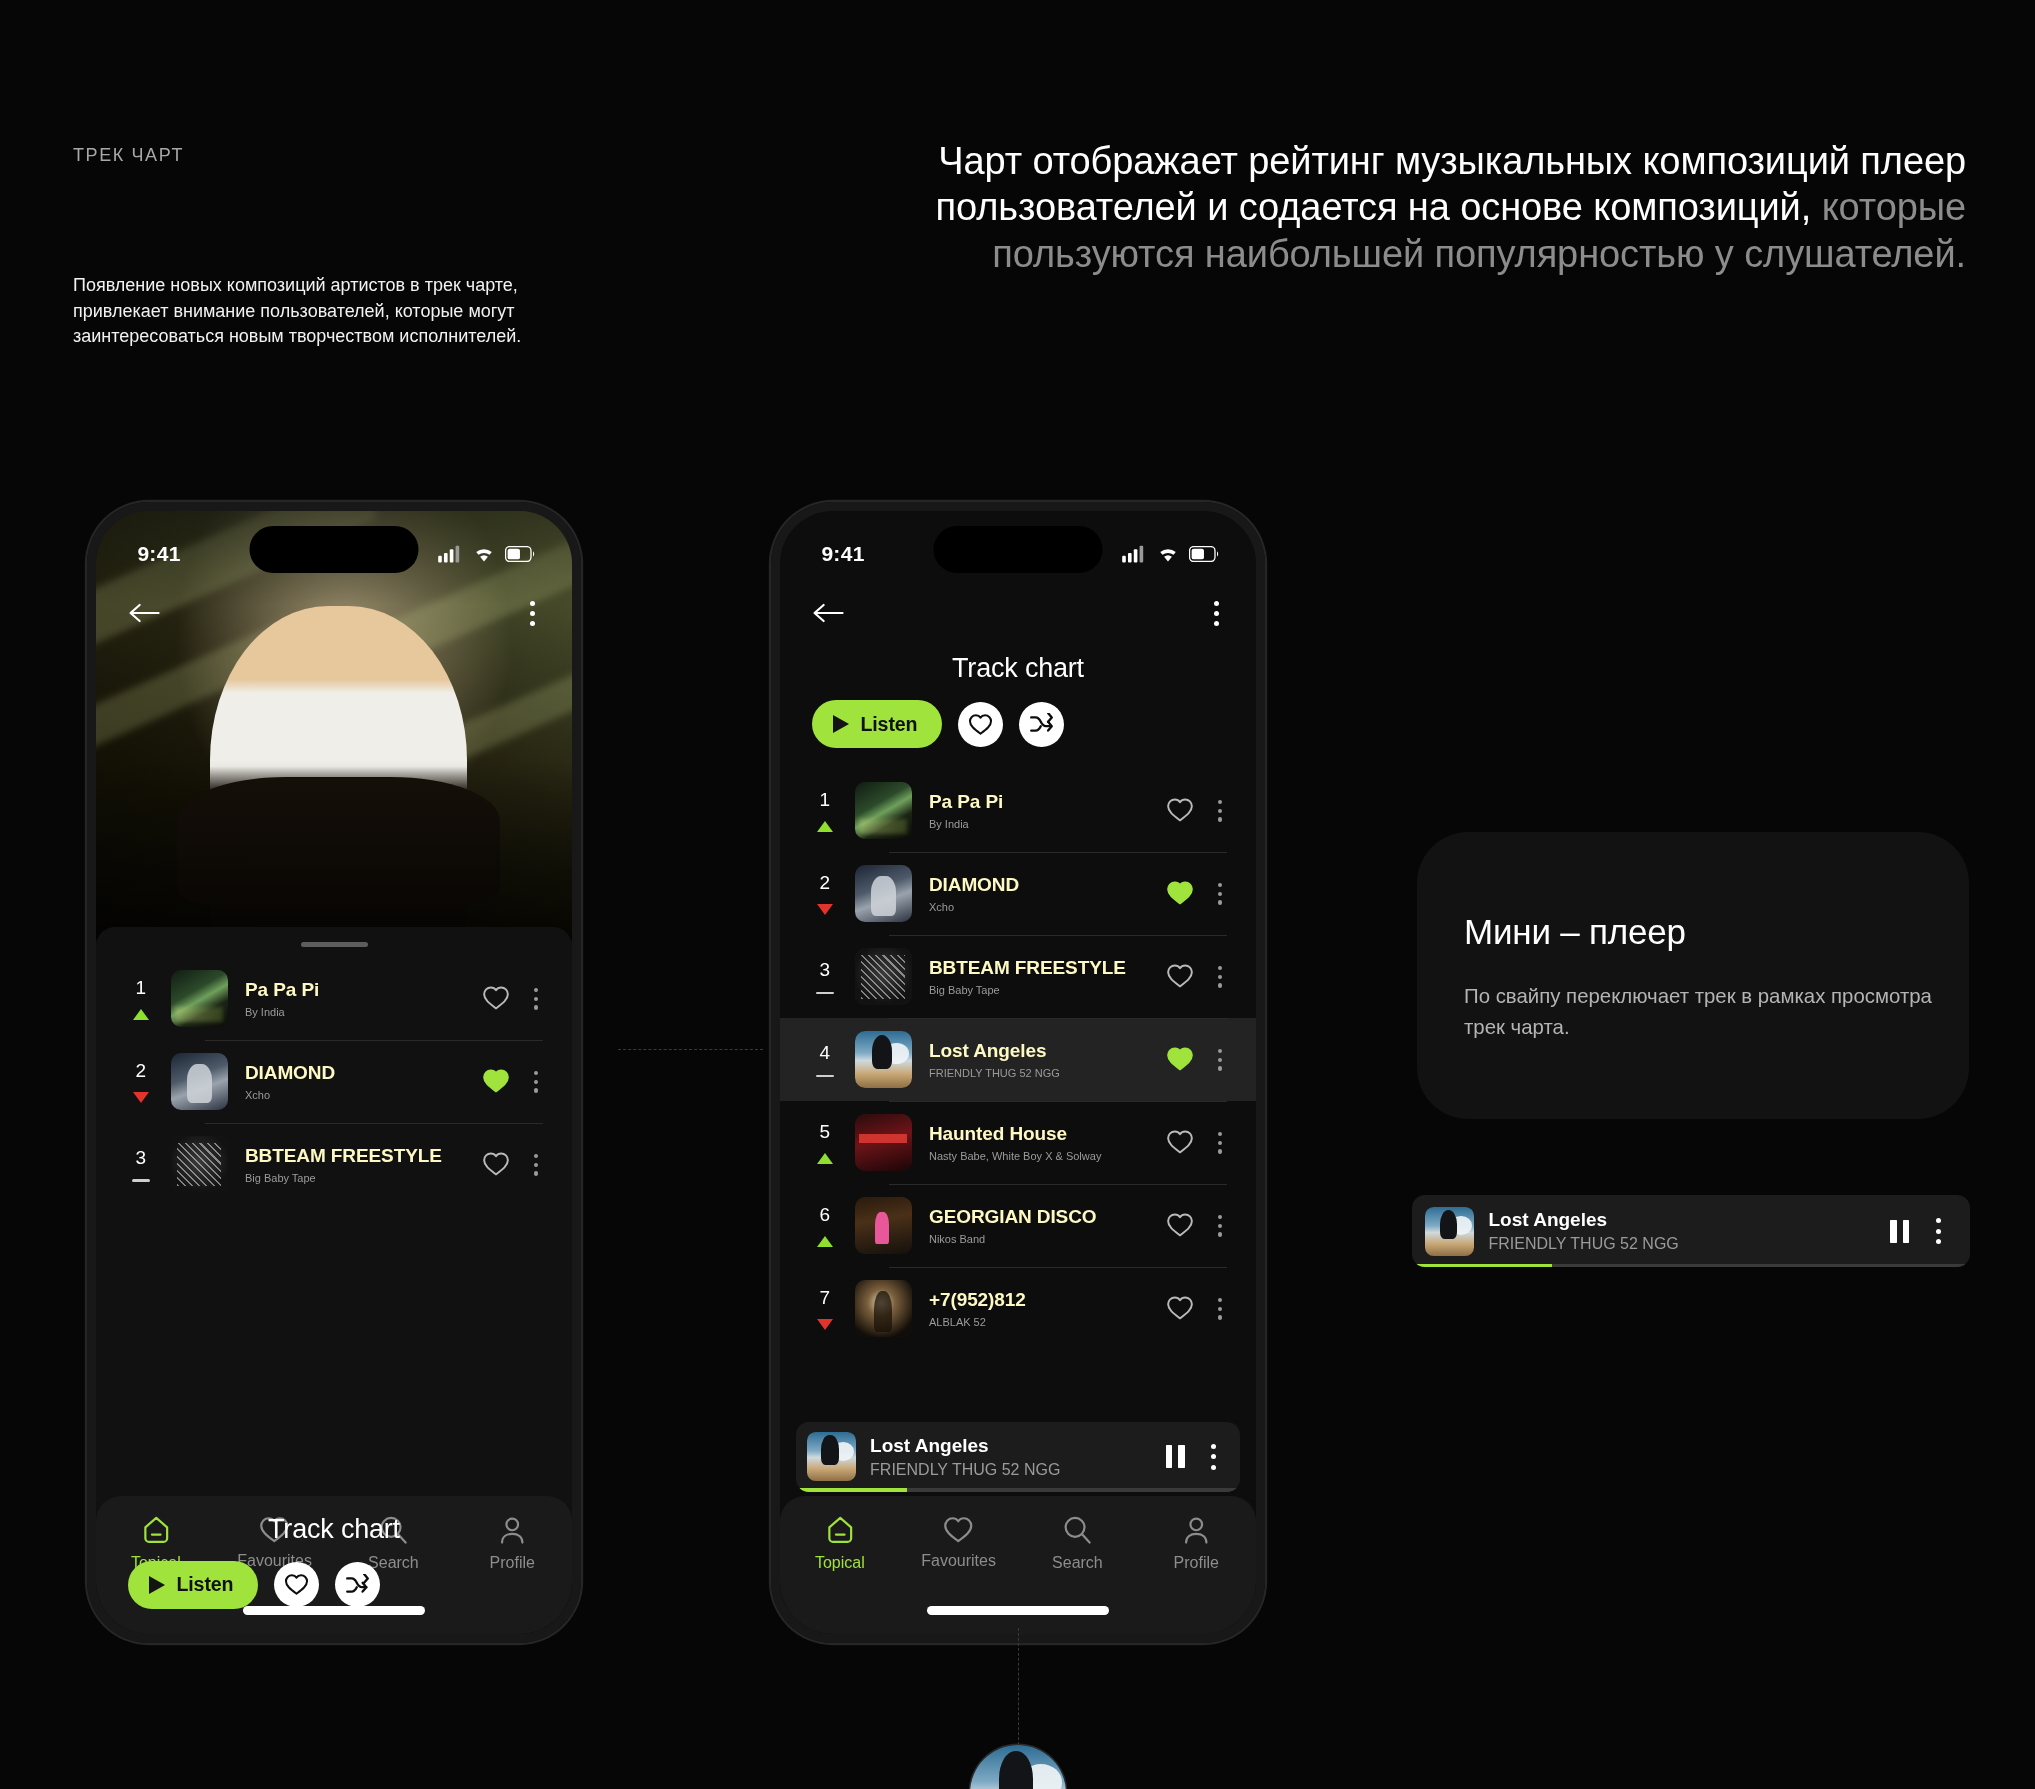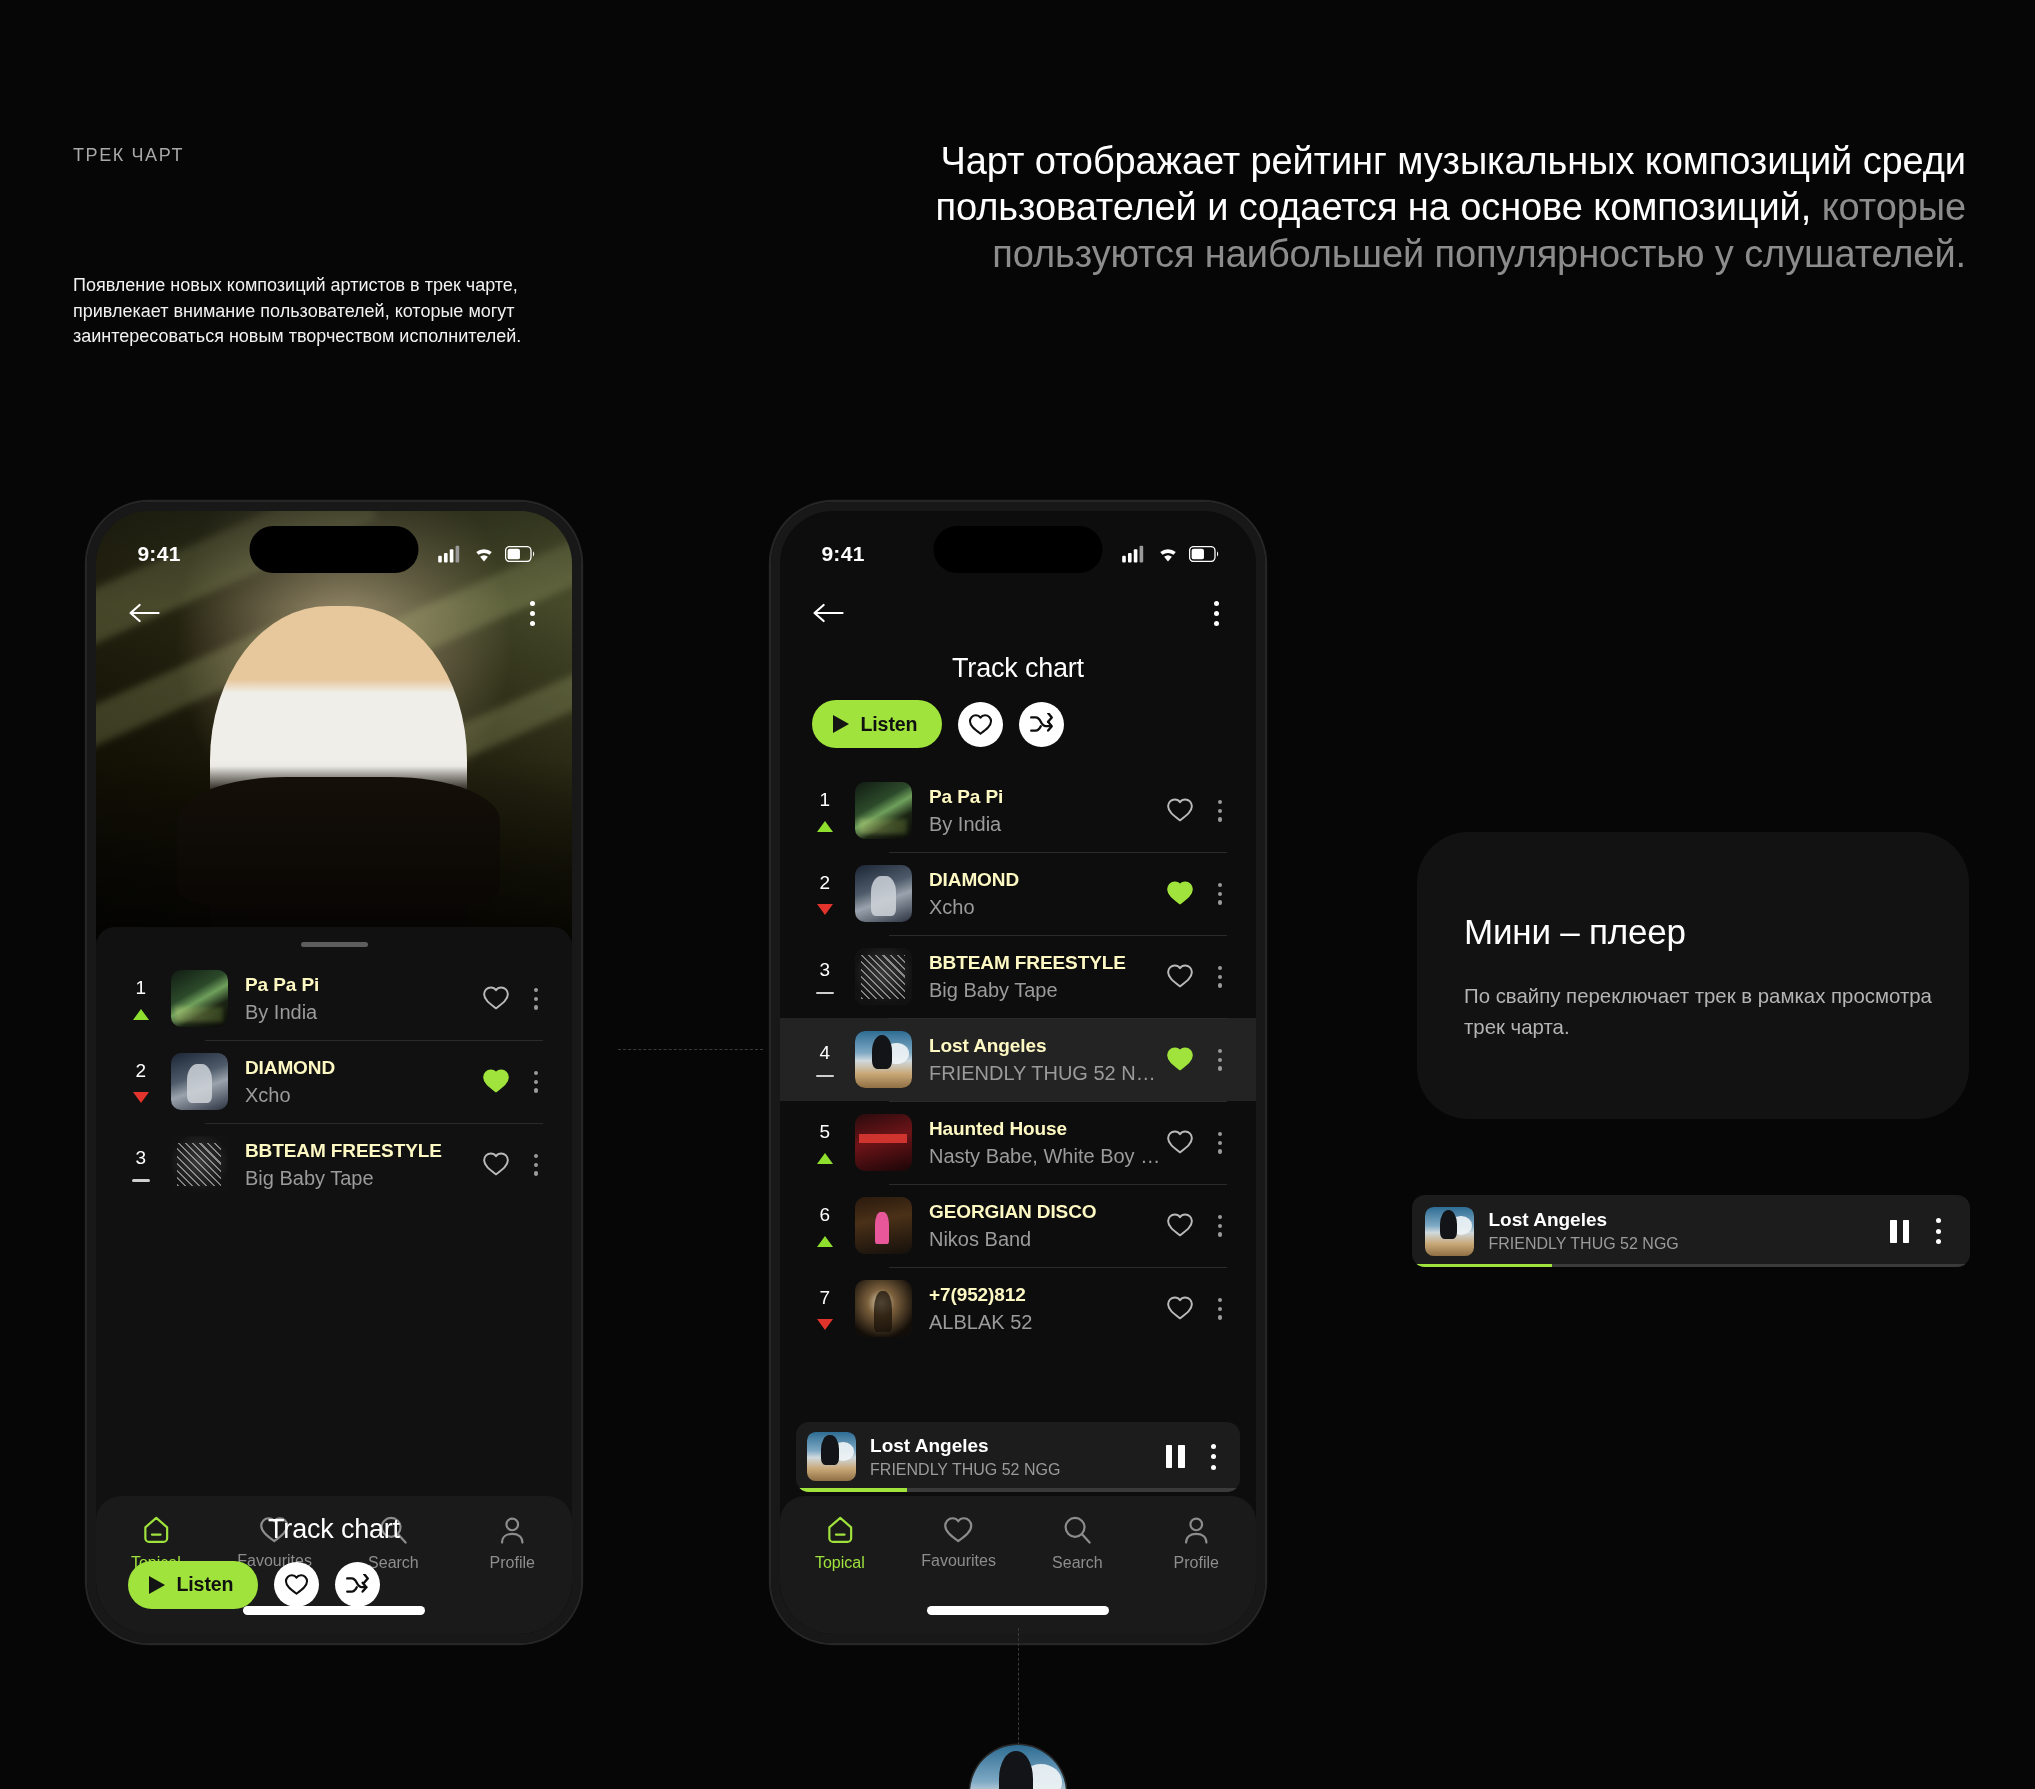--- a/index.html
+++ b/index.html
@@ -121,21 +121,21 @@
     width: 39px; display: flex; flex-direction: column; align-items: center; gap: 10.2px;
   }
   .rank-num { color: #fff; font-size: 19px; font-weight: 400; }
   .tri-up { width:0;height:0;border-left:8px solid transparent;border-right:8px solid transparent;border-bottom:11px solid #8fe02e; }
   .tri-down { width:0;height:0;border-left:8px solid transparent;border-right:8px solid transparent;border-top:11px solid #e2342c; }
   .tri-flat { width: 17.4px; height: 2.9px; background:#cfcfcf; border-radius: 1.5px; }
 
   .cover { width: 57px; height: 57px; border-radius: 10.2px; margin-left: 10.2px; overflow: hidden; flex: none; background:#1a1a1a; }
   .meta { flex: 1; margin-left: 17.4px; min-width: 0; }
   .t-title { color:#fef9c3; font-size: 19px; font-weight: 600; letter-spacing: -0.1px; white-space: nowrap; overflow: hidden; text-overflow: ellipsis;}
-  .t-artist { color:#9b9b9b; font-size: 20px; margin-top: 5.1px; font-weight: 400; white-space: nowrap; overflow: hidden; text-overflow: ellipsis;}
+  .t-artist { color:#9b9b9b; font-size: 11px; margin-top: 5.1px; font-weight: 400; white-space: nowrap; overflow: hidden; text-overflow: ellipsis;}
   .row-actions { display: flex; align-items: center; gap: 19px; }
 
   
   .miniplayer {
     position: absolute; left: 16px; right: 16px;
     background: #1c1c1c; border-radius: 13px;
     display: flex; align-items: center; padding: 10.2px 19px 10.2px 10.2px;
     overflow: hidden;
   }
   .mp-cover { width: 49px; height: 49px; border-radius: 8.7px; overflow: hidden; flex:none; }
@@ -229,21 +229,21 @@
   }
 </style>
 </head>
 <body>
 
 <div class="stage">
 
   <div class="eyebrow">ТРЕК ЧАРТ</div>
   <div class="left-para">Появление новых композиций артистов в трек чарте, привлекает внимание пользователей, которые могут заинтересоваться новым творчеством исполнителей.</div>
   <div class="headline">
-    <span>Чарт отображает рейтинг музыкальных композиций среди пользователей и содается на основе композиций,</span><span class="dim"> которые пользуются наибольшей популярностью у слушателей.</span>
+    <span>Чарт отображает рейтинг музыкальных композиций плеер пользователей и содается на основе композиций,</span><span class="dim"> которые пользуются наибольшей популярностью у слушателей.</span>
   </div>
 
   <div class="phone" id="phone1" style="left:87px; top:502px; width:494px; height:1141px;">
 
     <div class="screen">
 
       <div class="hero">
         <div class="hero-photo">
           <div class="hero-art">
             <div class="beam" style="left:-10%;top:6%;width:70%;height:51px;"></div>

